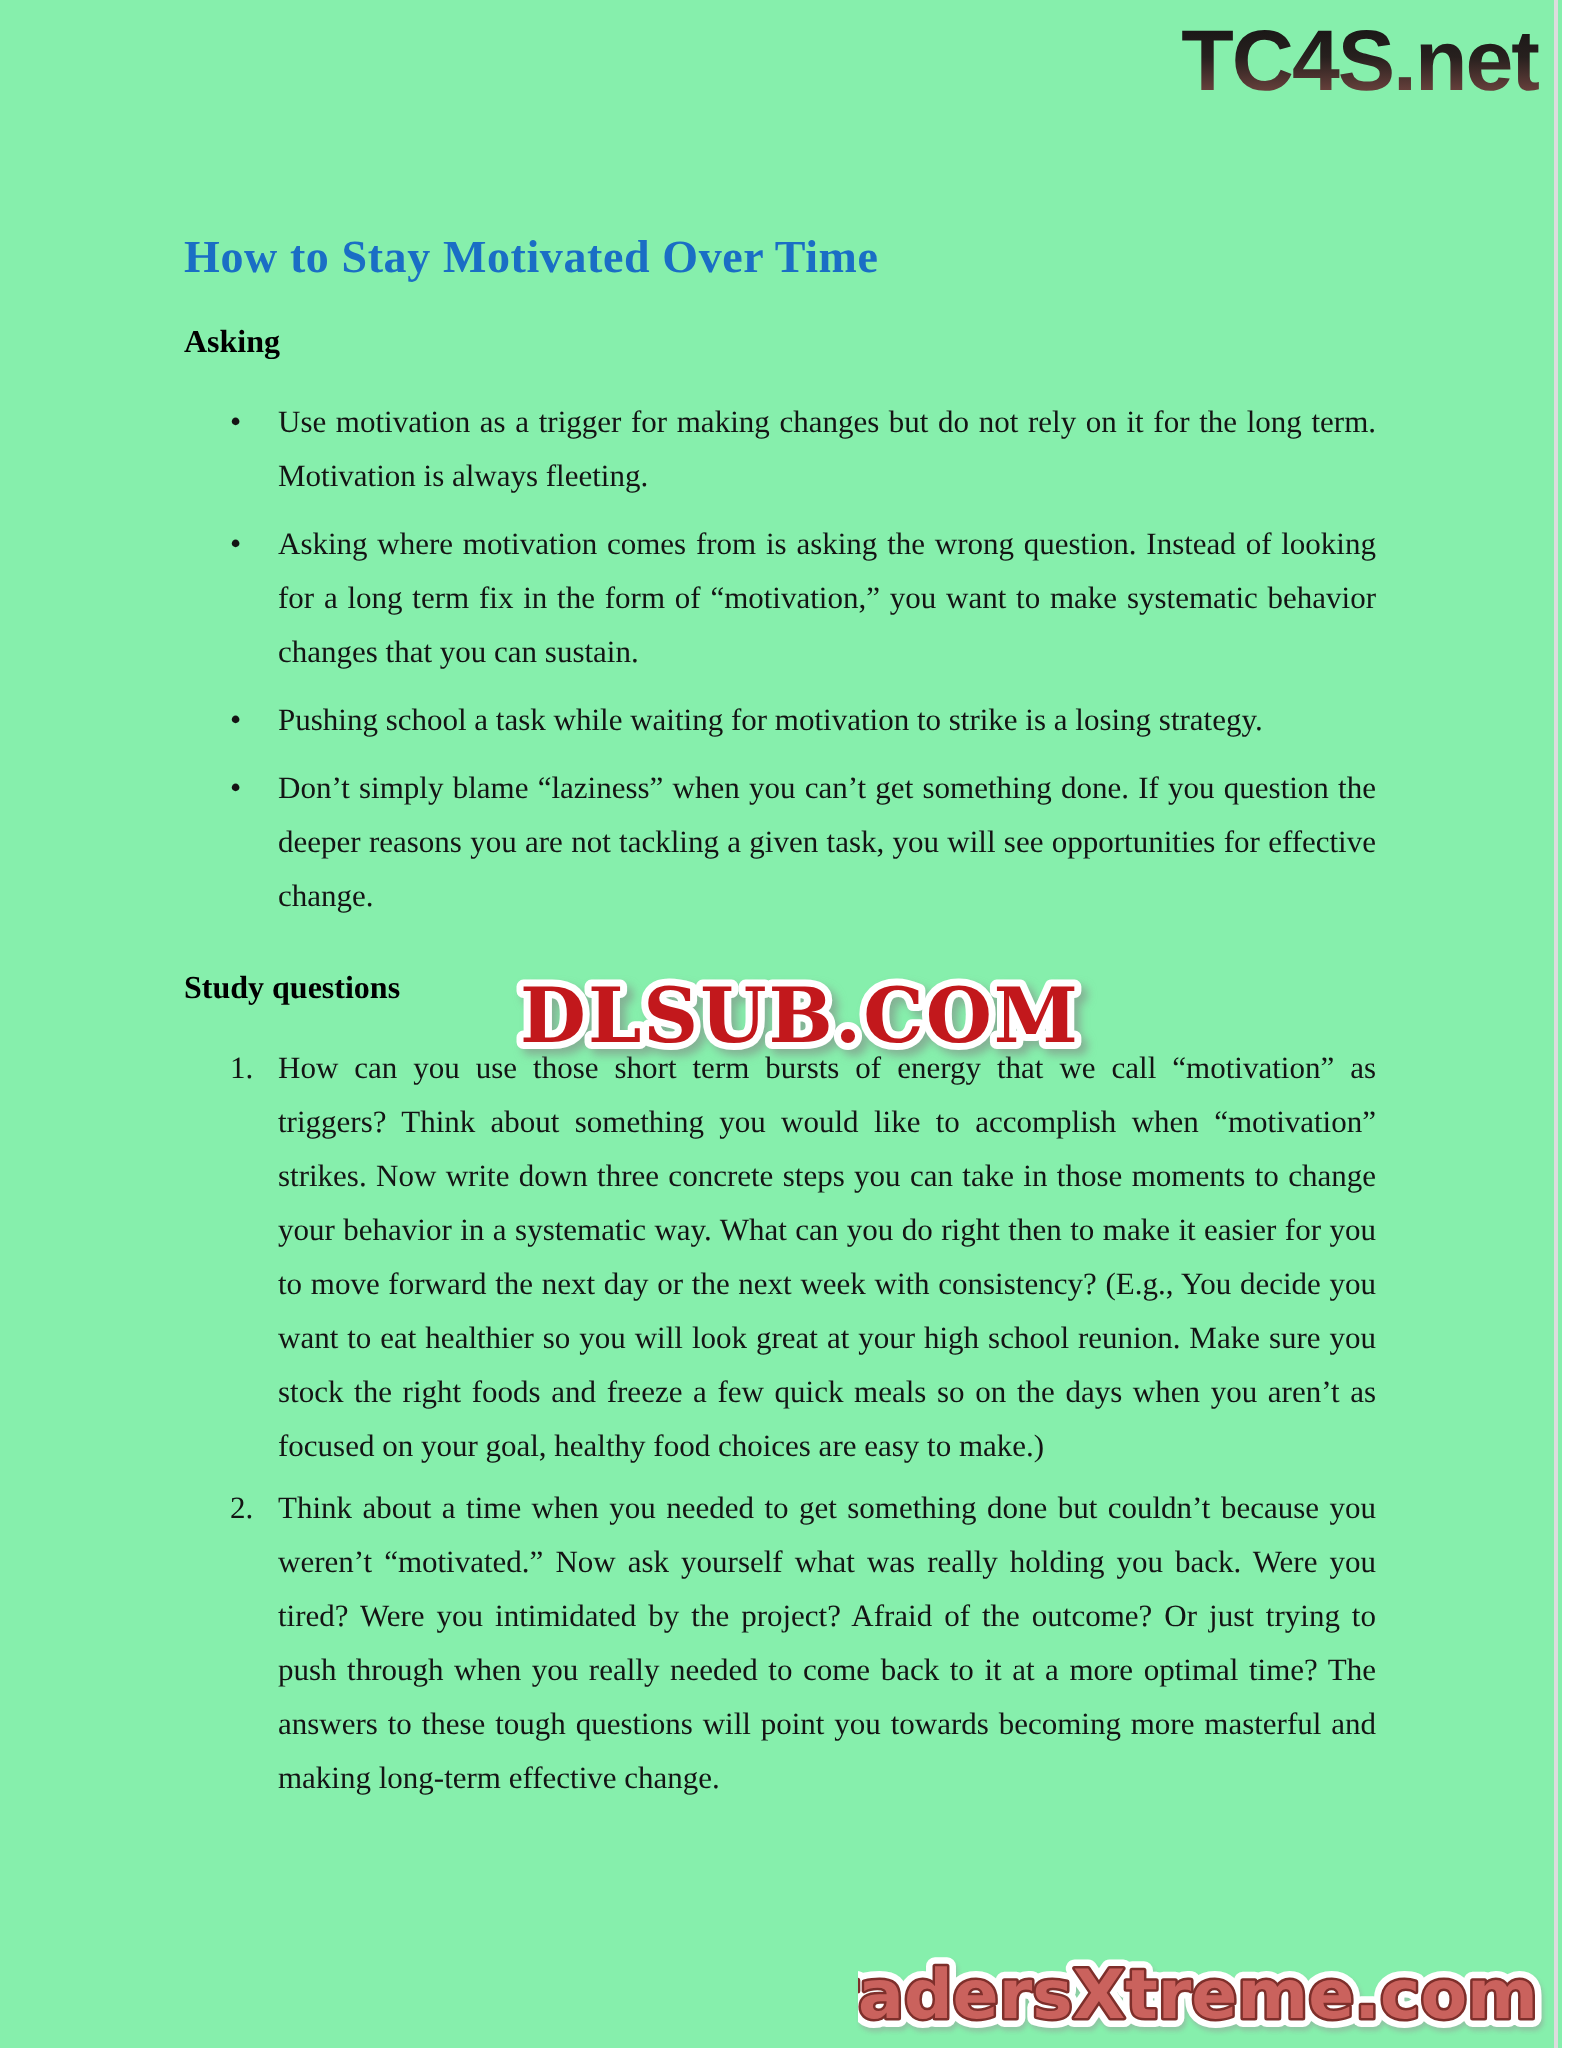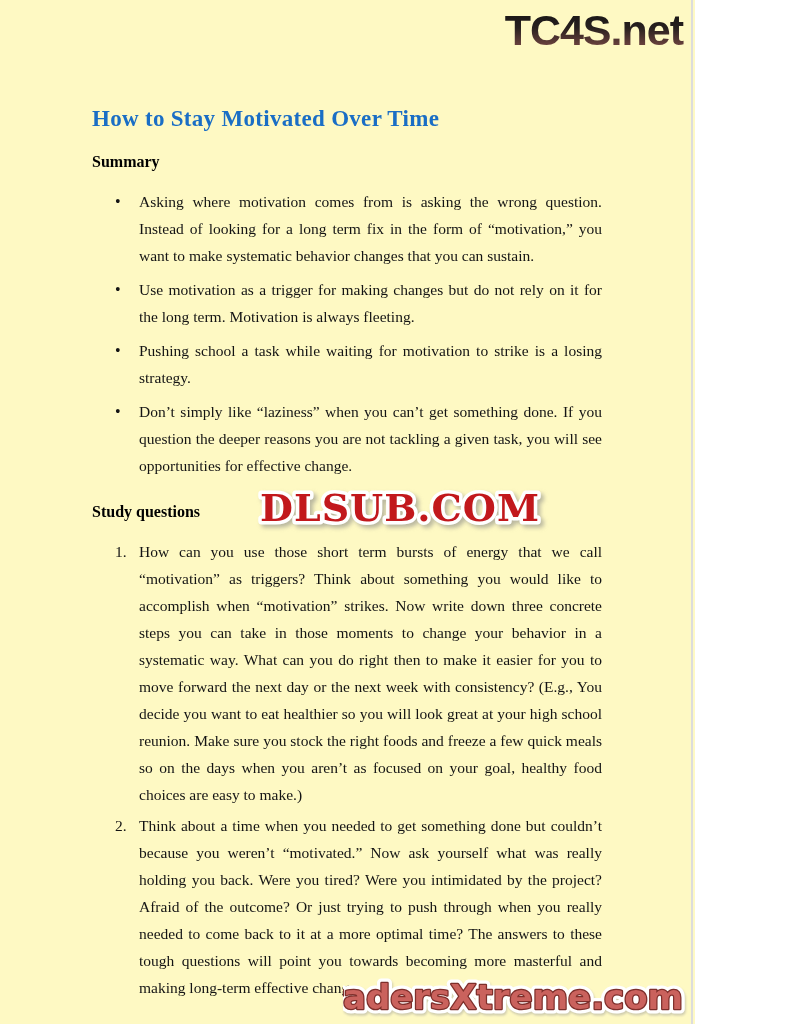--- a/index.html
+++ b/index.html
@@ -4,25 +4,25 @@
 <style>
   html, body { margin: 0; padding: 0; }
   body {
     width: 791px; height: 1024px;
     background: #ffffff;
     font-family: "Liberation Serif", serif;
     overflow: hidden;
   }
   .page {
     position: relative;
-    width: 695px; height: 1024px;
-    background: #fef9c3;
+    width: 781px; height: 1024px;
+    background: #86efac;
   }
   .content {
-    padding: 6px 93px 0 92px;
+    padding: 16px 93px 0 92px;
     font-family: Liberation Serif, serif;
   }
   .doc-title {
     margin: 0;
     padding-top: 100px;
     font-size: 23px;
     line-height: 26px;
     font-weight: bold;
     color: #1a6ec5;
     letter-spacing: 0.3px;
@@ -109,27 +109,27 @@
         </linearGradient>
       </defs>
       <text x="234" y="43" text-anchor="end" font-family="Liberation Sans, sans-serif" font-size="43" font-weight="bold" letter-spacing="-1" fill="url(#tcgrad)">TC4S.net</text>
     </svg>
   </div>
 
   <div class="content">
 
     <h1 class="doc-title">How to Stay Motivated Over Time</h1>
 
-    <h2 class="section-heading summary-heading">Summary</h2>
+    <h2 class="section-heading summary-heading">Asking</h2>
 
     <ul class="bullet-list">
+      <li>Use motivation as a trigger for making changes but do not rely on it for the long term. Motivation is always fleeting.</li>
       <li>Asking where motivation comes from is asking the wrong question. Instead of looking for a long term fix in the form of “motivation,” you want to make systematic behavior changes that you can sustain.</li>
-      <li>Use motivation as a trigger for making changes but do not rely on it for the long term. Motivation is always fleeting.</li>
       <li>Pushing school a task while waiting for motivation to strike is a losing strategy.</li>
-      <li>Don’t simply like “laziness” when you can’t get something done. If you question the deeper reasons you are not tackling a given task, you will see opportunities for effective change.</li>
+      <li>Don’t simply blame “laziness” when you can’t get something done. If you question the deeper reasons you are not tackling a given task, you will see opportunities for effective change.</li>
     </ul>
 
     <h2 class="section-heading study-heading">Study questions</h2>
 
     <ol class="question-list">
       <li>
         <span class="q-num">1.</span>
         <span>How can you use those short term bursts of energy that we call “motivation” as triggers?  Think about something you would like to accomplish when “motivation” strikes. Now write down three concrete steps you can take in those moments to change your behavior in a systematic way. What can you do right then to make it easier for you to move forward the next day or the next week with consistency? (E.g., You decide you want to eat healthier so you will look great at your high school reunion. Make sure you stock the right foods and freeze a few quick meals so on the days when you aren’t as focused on your goal, healthy food choices are easy to make.)</span>
       </li>
       <li>

